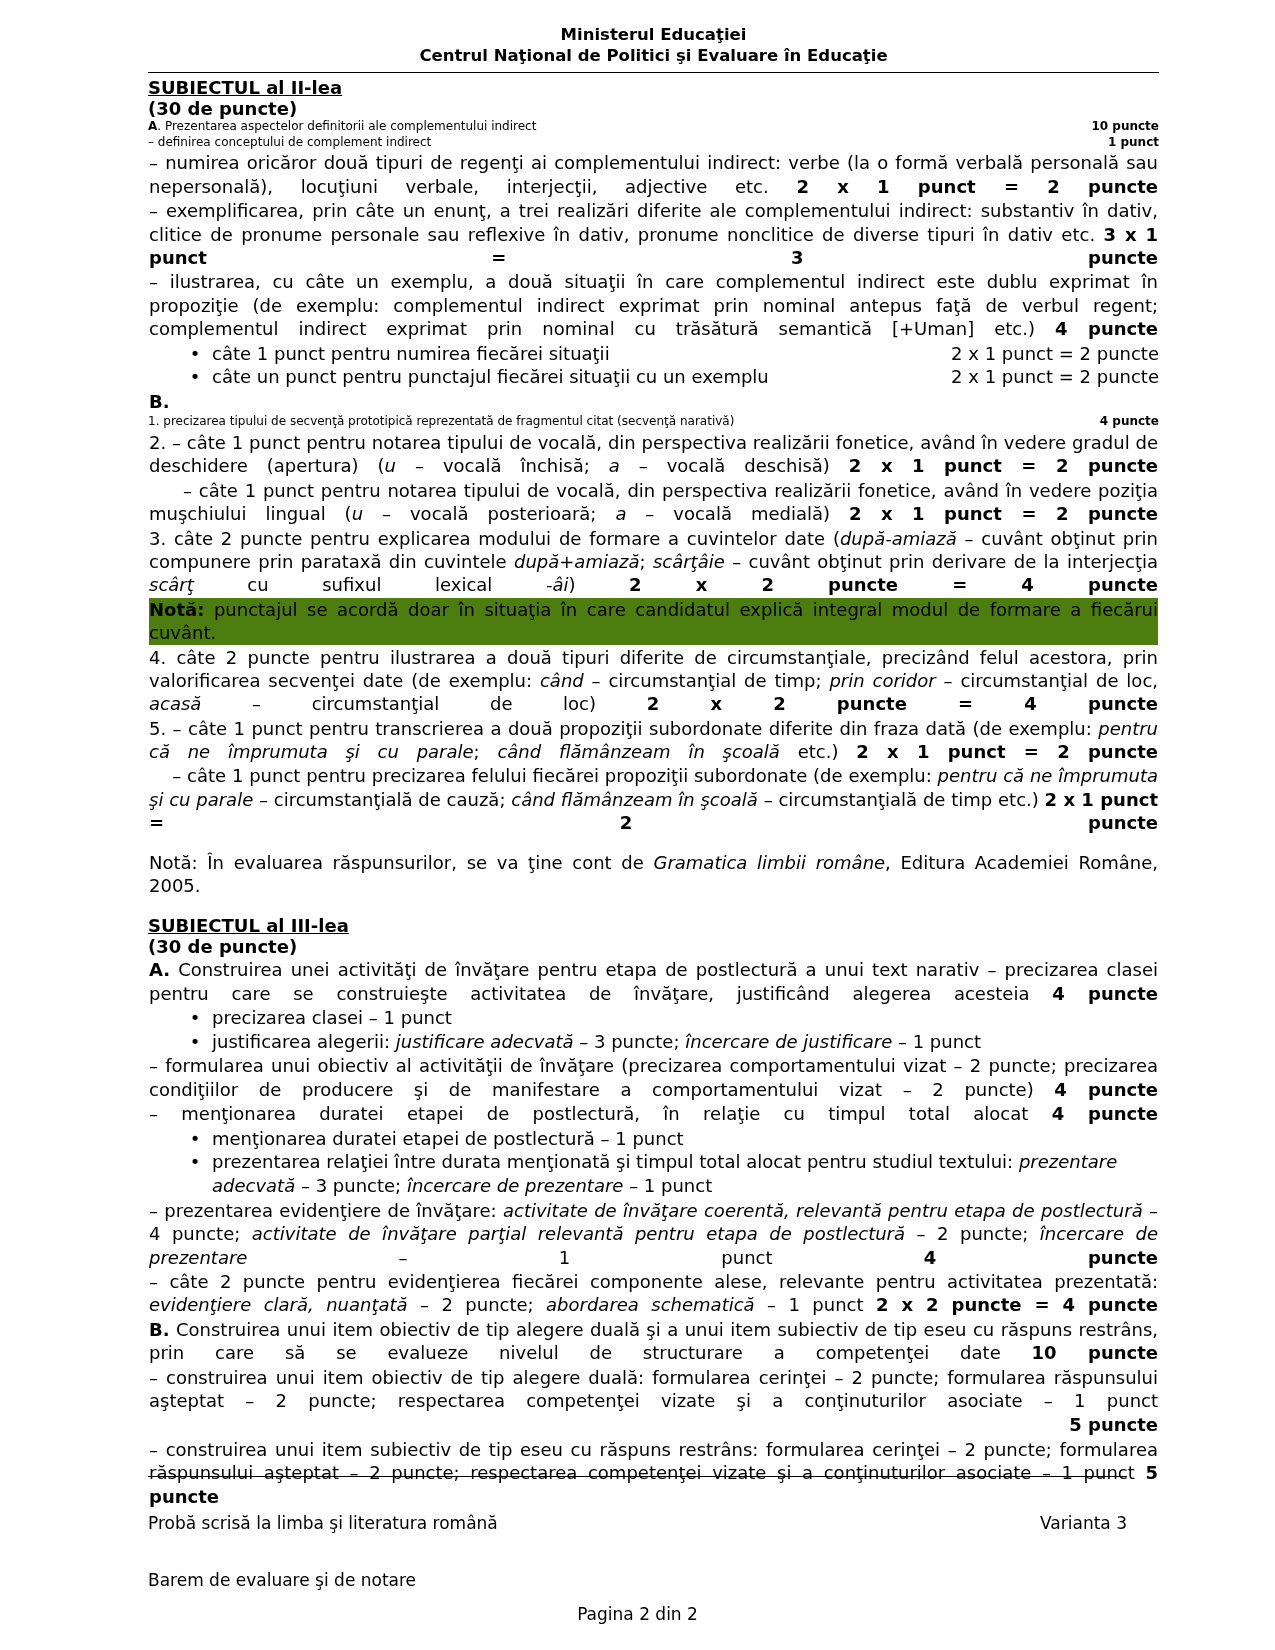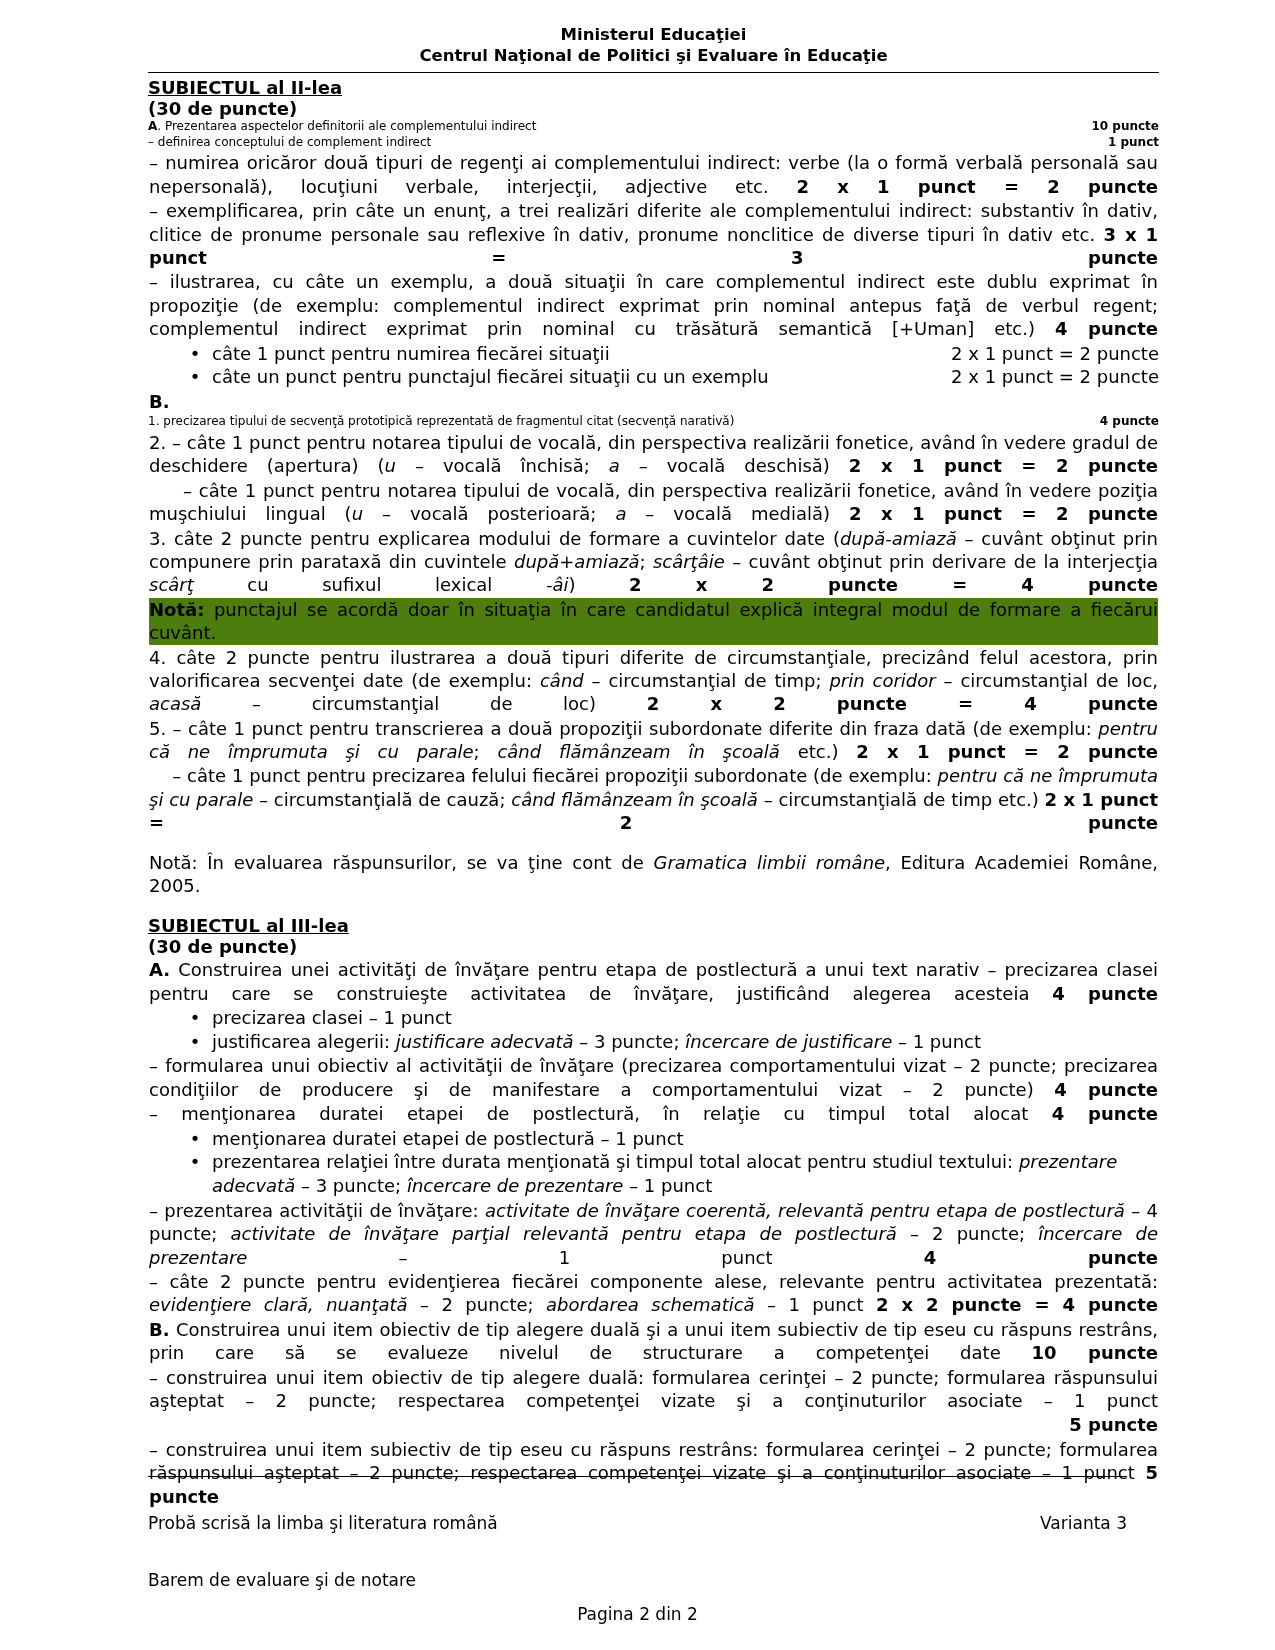--- a/index.html
+++ b/index.html
@@ -225,21 +225,21 @@
         <span>menţionarea duratei etapei de postlectură – 1 punct</span>
       </span>
   </div>
   <div class="bullet">
     <span class="dot">•</span>
     <span class="btext">
         <span><span>prezentarea relaţiei între durata menţionată şi timpul total alocat pentru studiul textului: </span><i>prezentare adecvată</i><span> – 3 puncte; </span><i>încercare de prezentare</i><span> – 1 punct</span></span>
       </span>
   </div>
 
-  <p class="just"><span>– prezentarea activităţii de învăţare: </span><i>activitate de învăţare coerentă, relevantă pentru etapa de postlectură</i><span> – 4 puncte; </span><i>activitate de învăţare parţial relevantă pentru etapa de postlectură</i><span> – 2 puncte; </span><i>încercare de prezentare</i><span> – 1 punct</span> <b>4 puncte</b></p>
+  <p class="just"><span>– prezentarea evidenţiere de învăţare: </span><i>activitate de învăţare coerentă, relevantă pentru etapa de postlectură</i><span> – 4 puncte; </span><i>activitate de învăţare parţial relevantă pentru etapa de postlectură</i><span> – 2 puncte; </span><i>încercare de prezentare</i><span> – 1 punct</span> <b>4 puncte</b></p>
 
   <p class="just"><span>– câte 2 puncte pentru evidenţierea fiecărei componente alese, relevante pentru activitatea prezentată: </span><i>evidenţiere clară, nuanţată</i><span> – 2 puncte; </span><i>abordarea schematică</i><span> – 1 punct</span> <b>2 x 2 puncte = 4 puncte</b></p>
 
   <p class="just"><b>B.</b><span> Construirea unui item obiectiv de tip alegere duală şi a unui item subiectiv de tip eseu cu răspuns restrâns, prin care să se evalueze nivelul de structurare a competenţei date</span> <b>10 puncte</b></p>
 
   <p class="just"><span>– construirea unui item obiectiv de tip alegere duală: formularea cerinţei – 2 puncte; formularea răspunsului aşteptat – 2 puncte; respectarea competenţei vizate şi a conţinuturilor asociate – 1 punct</span></p>
   <p style="text-align:right"><b>5 puncte</b></p>
 
   <p class="just"><span>– construirea unui item subiectiv de tip eseu cu răspuns restrâns: formularea cerinţei – 2 puncte; formularea răspunsului aşteptat – 2 puncte; respectarea competenţei vizate şi a conţinuturilor asociate – 1 punct</span> <b>5 puncte</b></p>
 

